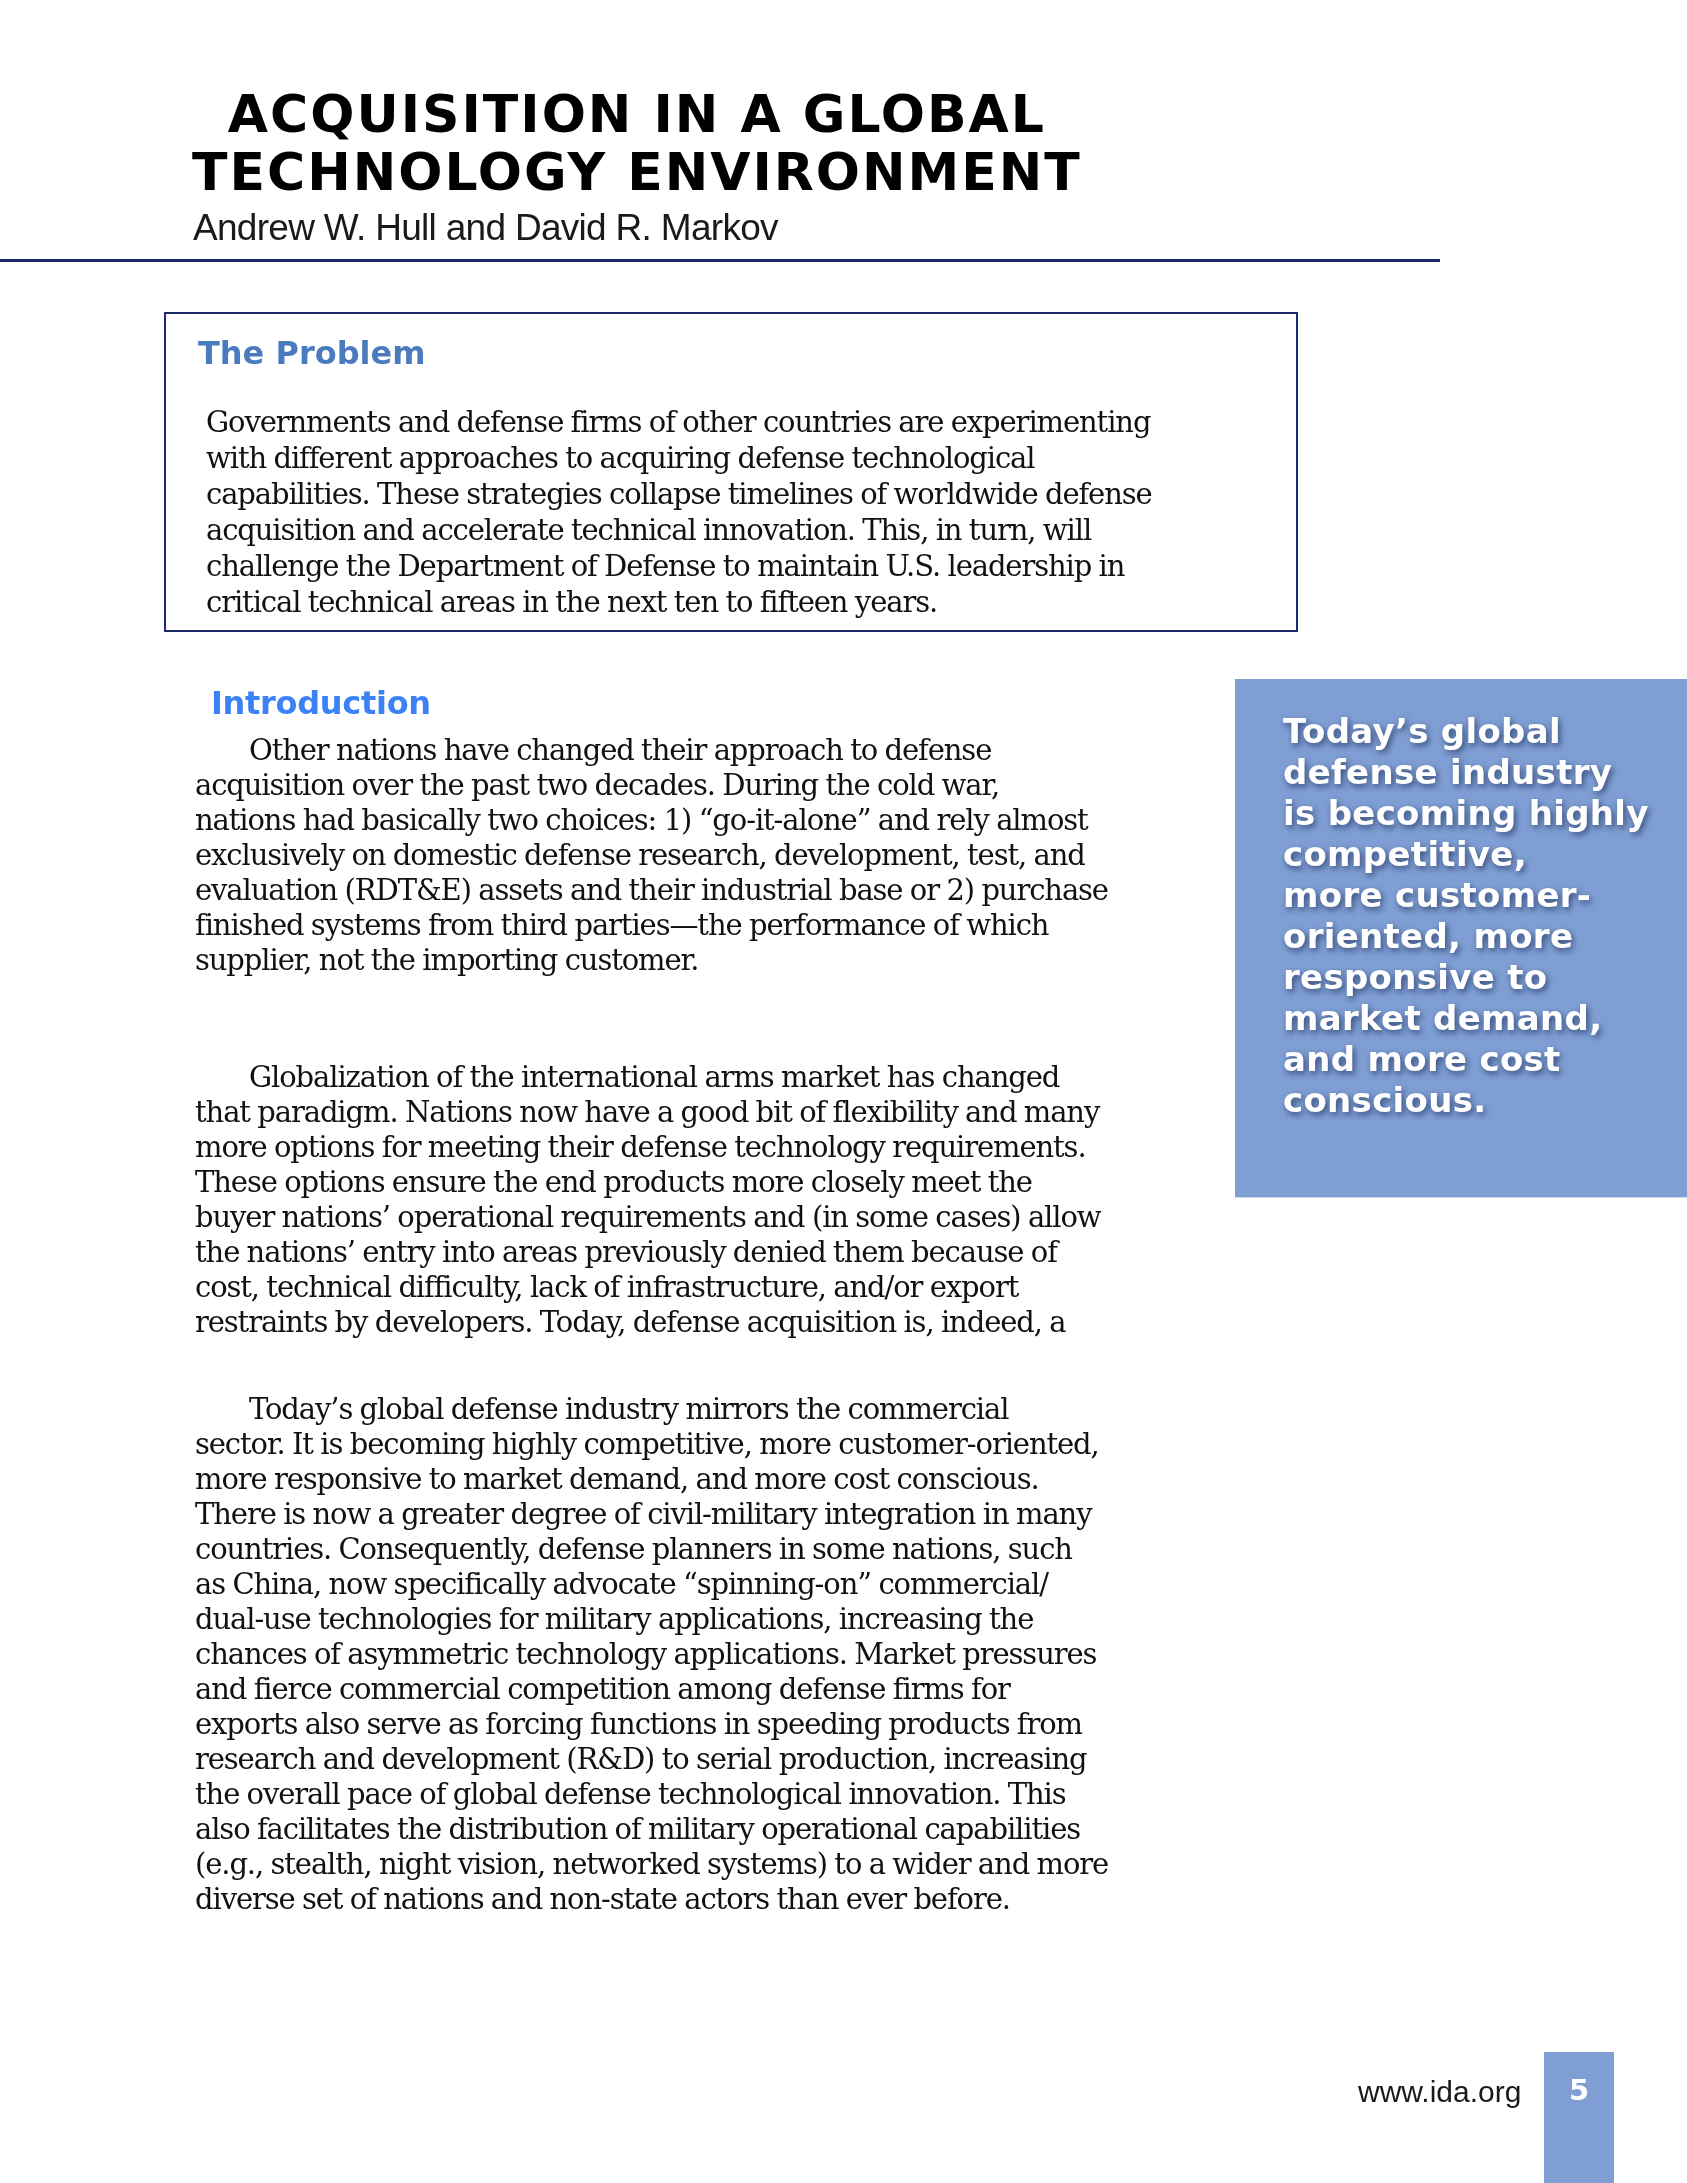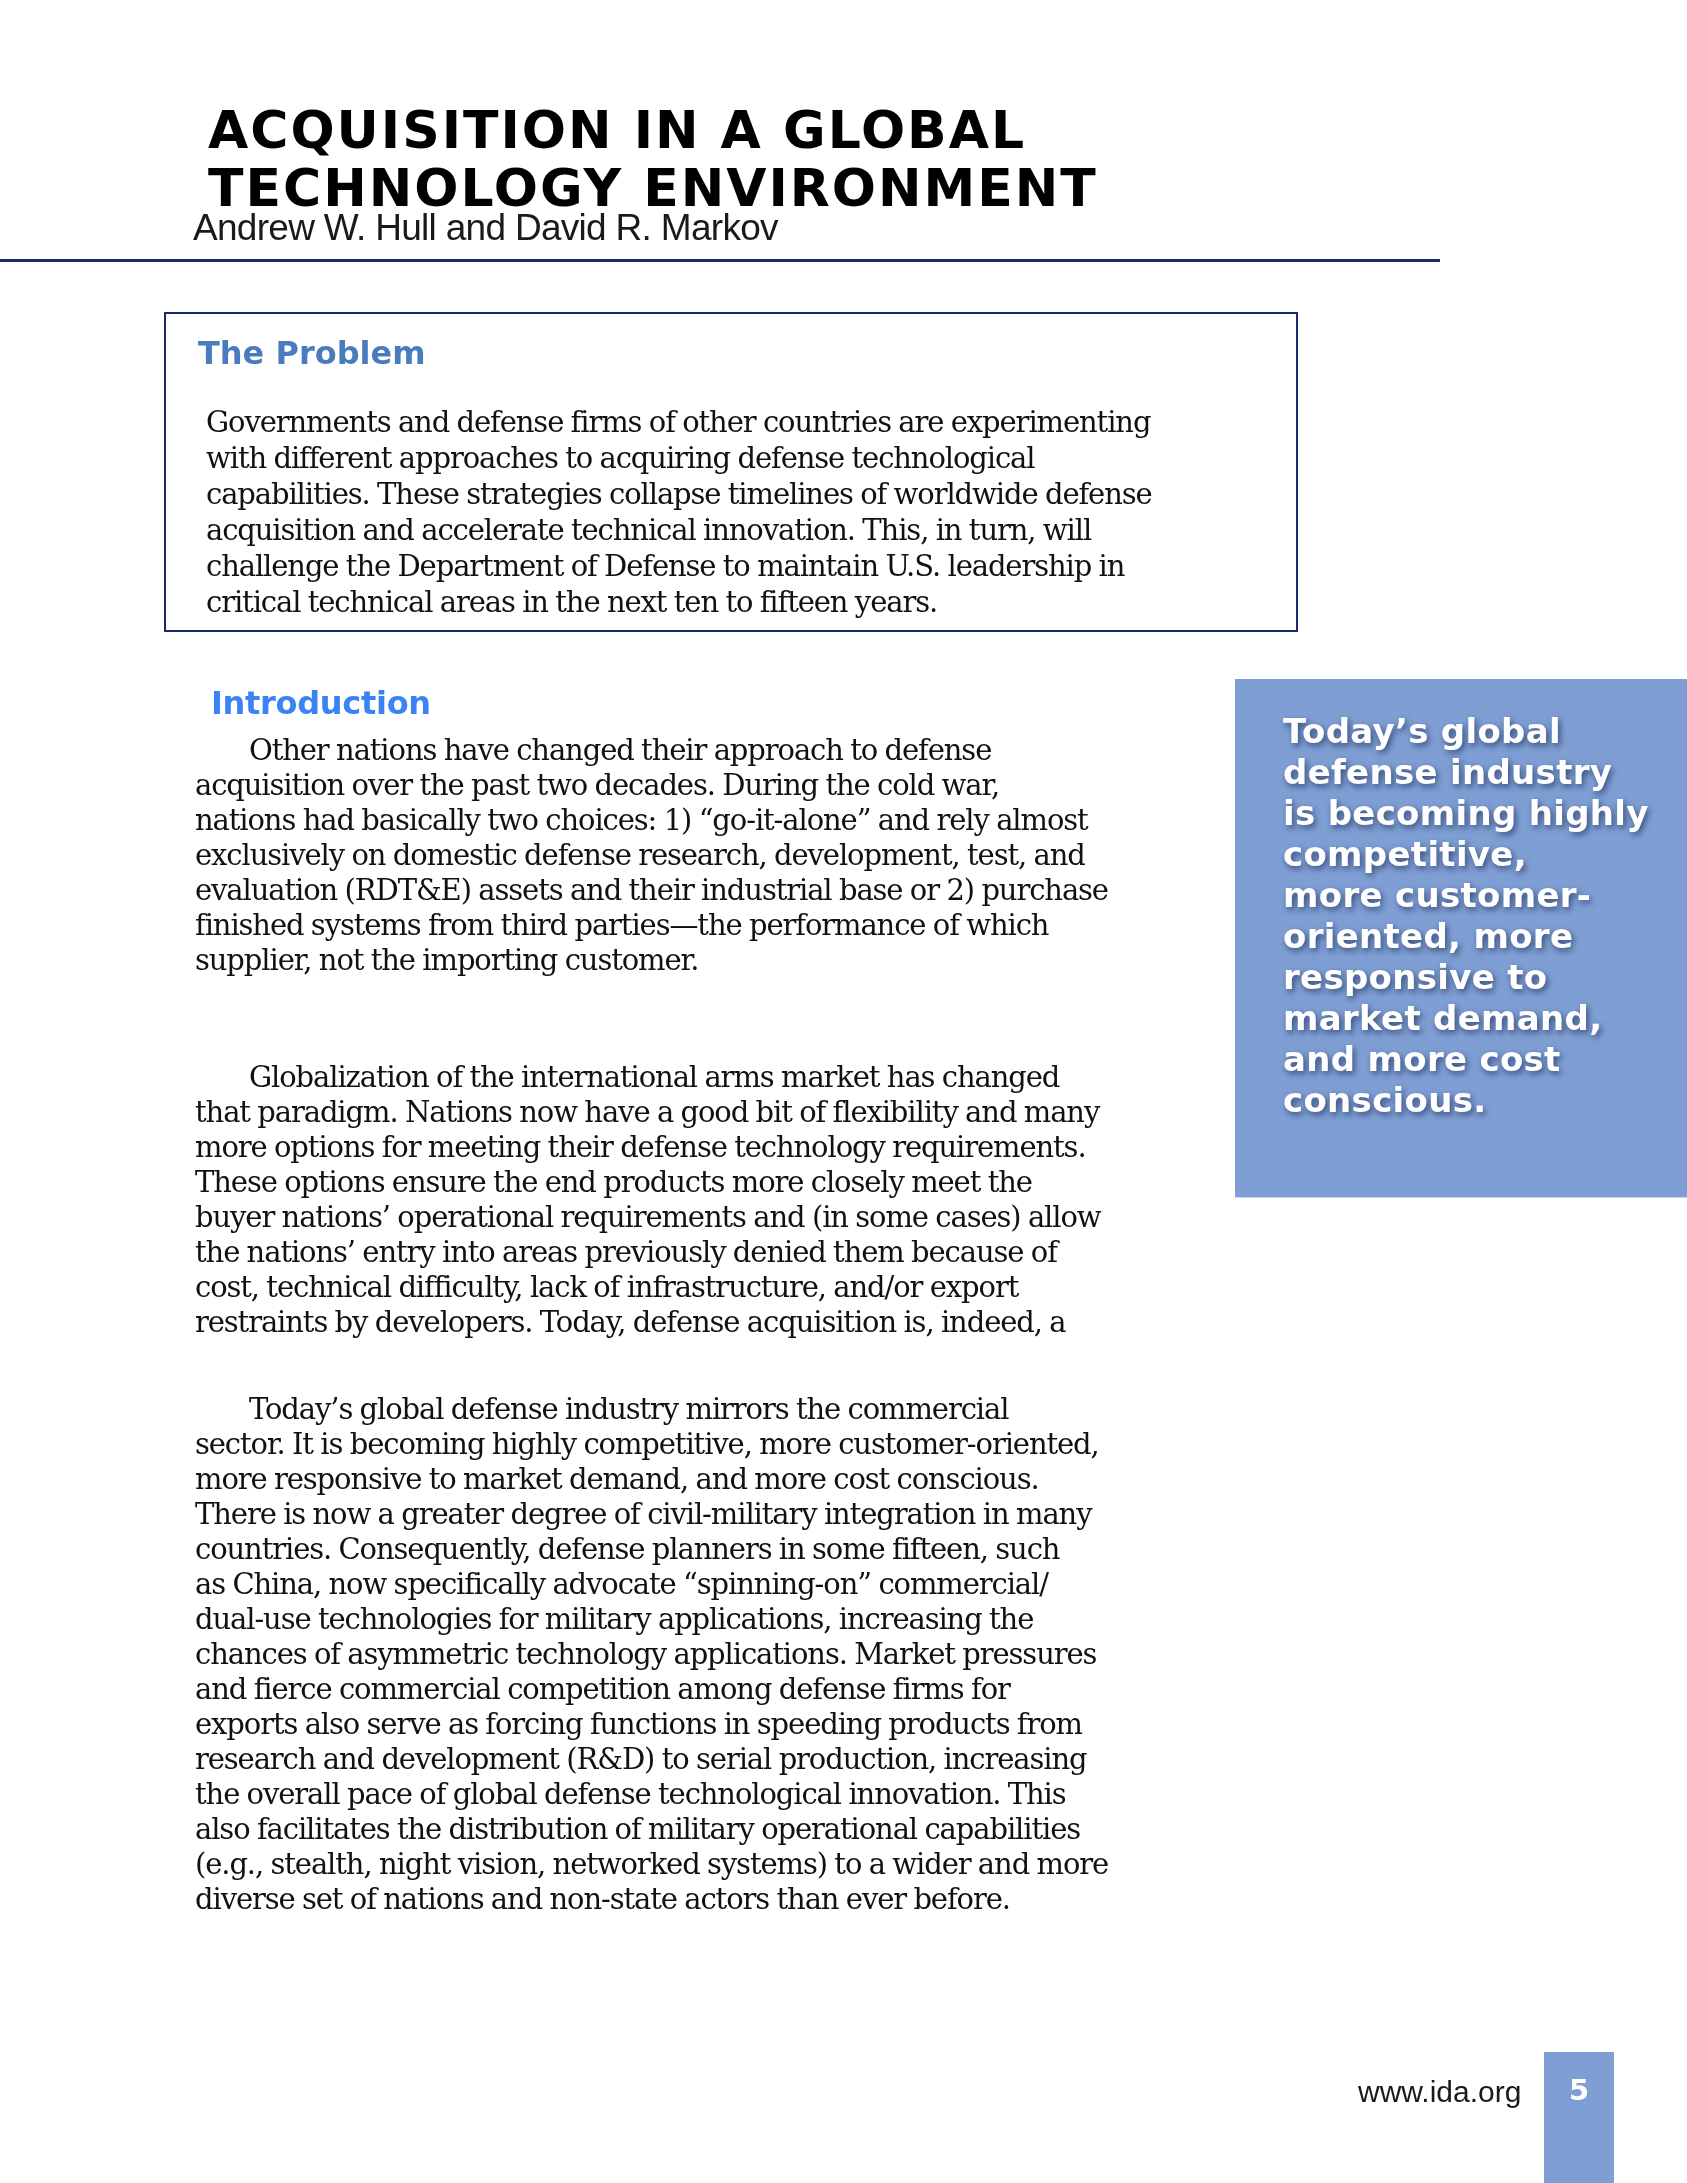--- a/index.html
+++ b/index.html
@@ -12,27 +12,28 @@
       height: 2183px;
       position: relative;
       overflow: hidden;
       font-family: "DejaVu Serif", serif;
       color: #111111;
     }
     .title {
       position: absolute;
       left: 192px;
       top: 85px;
-      margin: 16px;
+      margin: 0;
       font-family: "DejaVu Sans", sans-serif;
       font-weight: bold;
       font-size: 52px;
       line-height: 58px;
       letter-spacing: 2px;
       color: #000000;
+      text-align: center;
     }
     .title span { display: block; white-space: nowrap; }
     .authors {
       position: absolute;
       left: 193px;
       top: 206px;
       font-family: "Liberation Sans", sans-serif;
       font-weight: normal;
       font-size: 37px;
       line-height: 44px;
@@ -215,21 +216,21 @@
   <span>the nations’ entry into areas previously denied them because of</span>
   <span>cost, technical difficulty, lack of infrastructure, and/or export</span>
   <span>restraints by developers. Today, defense acquisition is, indeed, a</span>
 </p>
 
 <p class="body-col" id="para3">
   <span class="indent">Today’s global defense industry mirrors the commercial</span>
   <span>sector. It is becoming highly competitive, more customer-oriented,</span>
   <span>more responsive to market demand, and more cost conscious.</span>
   <span>There is now a greater degree of civil-military integration in many</span>
-  <span>countries. Consequently, defense planners in some fifteen, such</span>
+  <span>countries. Consequently, defense planners in some nations, such</span>
   <span>as China, now specifically advocate “spinning-on” commercial/</span>
   <span>dual-use technologies for military applications, increasing the</span>
   <span>chances of asymmetric technology applications. Market pressures</span>
   <span>and fierce commercial competition among defense firms for</span>
   <span>exports also serve as forcing functions in speeding products from</span>
   <span>research and development (R&amp;D) to serial production, increasing</span>
   <span>the overall pace of global defense technological innovation. This</span>
   <span>also facilitates the distribution of military operational capabilities</span>
   <span>(e.g., stealth, night vision, networked systems) to a wider and more</span>
   <span>diverse set of nations and non-state actors than ever before.</span>

